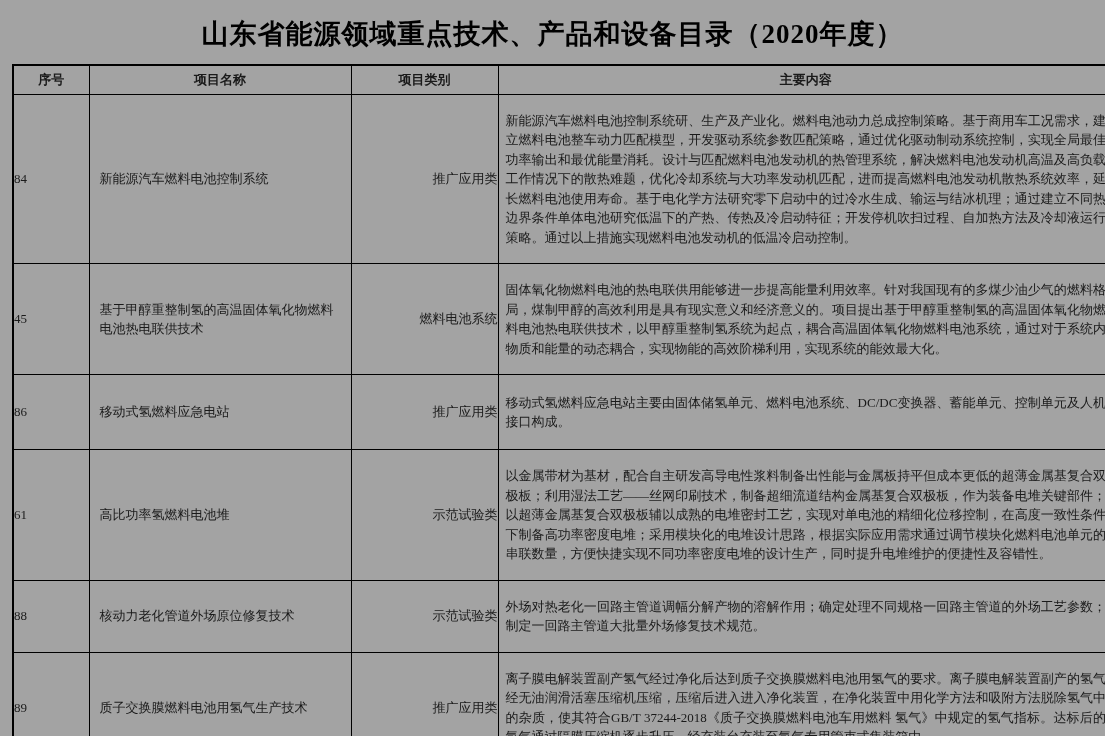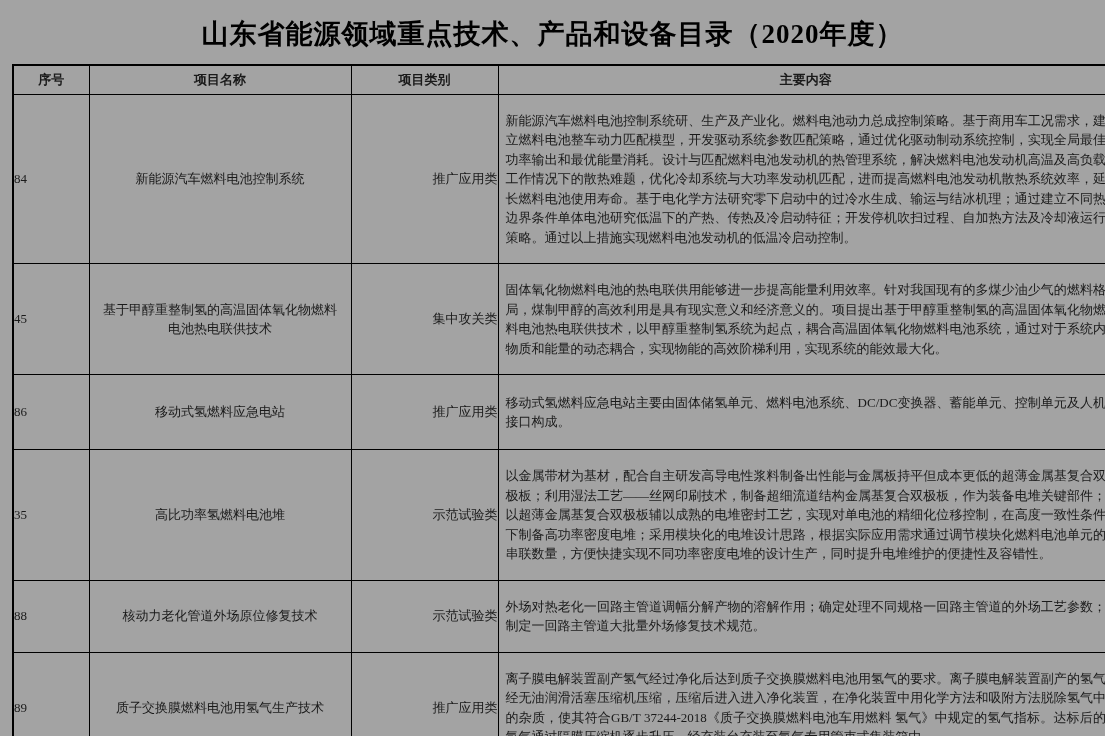--- a/index.html
+++ b/index.html
@@ -35,21 +35,21 @@
     color: #1a1a1a;
   }
   th.hdr {
     font-size: 13.5px;
     font-weight: bold;
     text-align: center;
     height: 29px;
     color: #000;
   }
   td.col-no { }
-  td.col-name { text-align: center; padding: 2px 10px; }
+  td.col-name { text-align: left; padding: 2px 10px; }
   td.col-cat { text-align: right; }
   td.col-content {
     text-align: justify;
     padding: 16px 7px;
     vertical-align: middle;
     line-height: 1.53;
   }
   tr.section-row td {
     font-size: 17px;
     font-weight: bold;
@@ -84,31 +84,31 @@
     <tbody>
       <tr style="height:163px">
         <td class="col-no">84</td>
         <td class="col-name">新能源汽车燃料电池控制系统</td>
         <td class="col-cat">推广应用类</td>
         <td class="col-content">新能源汽车燃料电池控制系统研、生产及产业化。燃料电池动力总成控制策略。基于商用车工况需求，建立燃料电池整车动力匹配模型，开发驱动系统参数匹配策略，通过优化驱动制动系统控制，实现全局最佳功率输出和最优能量消耗。设计与匹配燃料电池发动机的热管理系统，解决燃料电池发动机高温及高负载工作情况下的散热难题，优化冷却系统与大功率发动机匹配，进而提高燃料电池发动机散热系统效率，延长燃料电池使用寿命。基于电化学方法研究零下启动中的过冷水生成、输运与结冰机理；通过建立不同热边界条件单体电池研究低温下的产热、传热及冷启动特征；开发停机吹扫过程、自加热方法及冷却液运行策略。通过以上措施实现燃料电池发动机的低温冷启动控制。</td>
       </tr>
       <tr style="height:91px">
         <td class="col-no">45</td>
         <td class="col-name">基于甲醇重整制氢的高温固体氧化物燃料电池热电联供技术</td>
-        <td class="col-cat">集中攻关类</td>
+        <td class="col-cat">燃料电池系统</td>
         <td class="col-content">固体氧化物燃料电池的热电联供用能够进一步提高能量利用效率。针对我国现有的多煤少油少气的燃料格局，煤制甲醇的高效利用是具有现实意义和经济意义的。项目提出基于甲醇重整制氢的高温固体氧化物燃料电池热电联供技术，以甲醇重整制氢系统为起点，耦合高温固体氧化物燃料电池系统，通过对于系统内物质和能量的动态耦合，实现物能的高效阶梯利用，实现系统的能效最大化。</td>
       </tr>
       <tr style="height:75px">
         <td class="col-no">86</td>
         <td class="col-name">移动式氢燃料应急电站</td>
         <td class="col-cat">推广应用类</td>
         <td class="col-content">移动式氢燃料应急电站主要由固体储氢单元、燃料电池系统、DC/DC变换器、蓄能单元、控制单元及人机接口构成。</td>
       </tr>
       <tr style="height:123px">
-        <td class="col-no">35</td>
+        <td class="col-no">61</td>
         <td class="col-name">高比功率氢燃料电池堆</td>
         <td class="col-cat">示范试验类</td>
         <td class="col-content">以金属带材为基材，配合自主研发高导电性浆料制备出性能与金属板持平但成本更低的超薄金属基复合双极板；利用湿法工艺——丝网印刷技术，制备超细流道结构金属基复合双极板，作为装备电堆关键部件；以超薄金属基复合双极板辅以成熟的电堆密封工艺，实现对单电池的精细化位移控制，在高度一致性条件下制备高功率密度电堆；采用模块化的电堆设计思路，根据实际应用需求通过调节模块化燃料电池单元的串联数量，方便快捷实现不同功率密度电堆的设计生产，同时提升电堆维护的便捷性及容错性。</td>
       </tr>
       <tr style="height:60px">
         <td class="col-no">88</td>
         <td class="col-name">核动力老化管道外场原位修复技术</td>
         <td class="col-cat">示范试验类</td>
         <td class="col-content">外场对热老化一回路主管道调幅分解产物的溶解作用；确定处理不同规格一回路主管道的外场工艺参数；制定一回路主管道大批量外场修复技术规范。</td>
       </tr>

